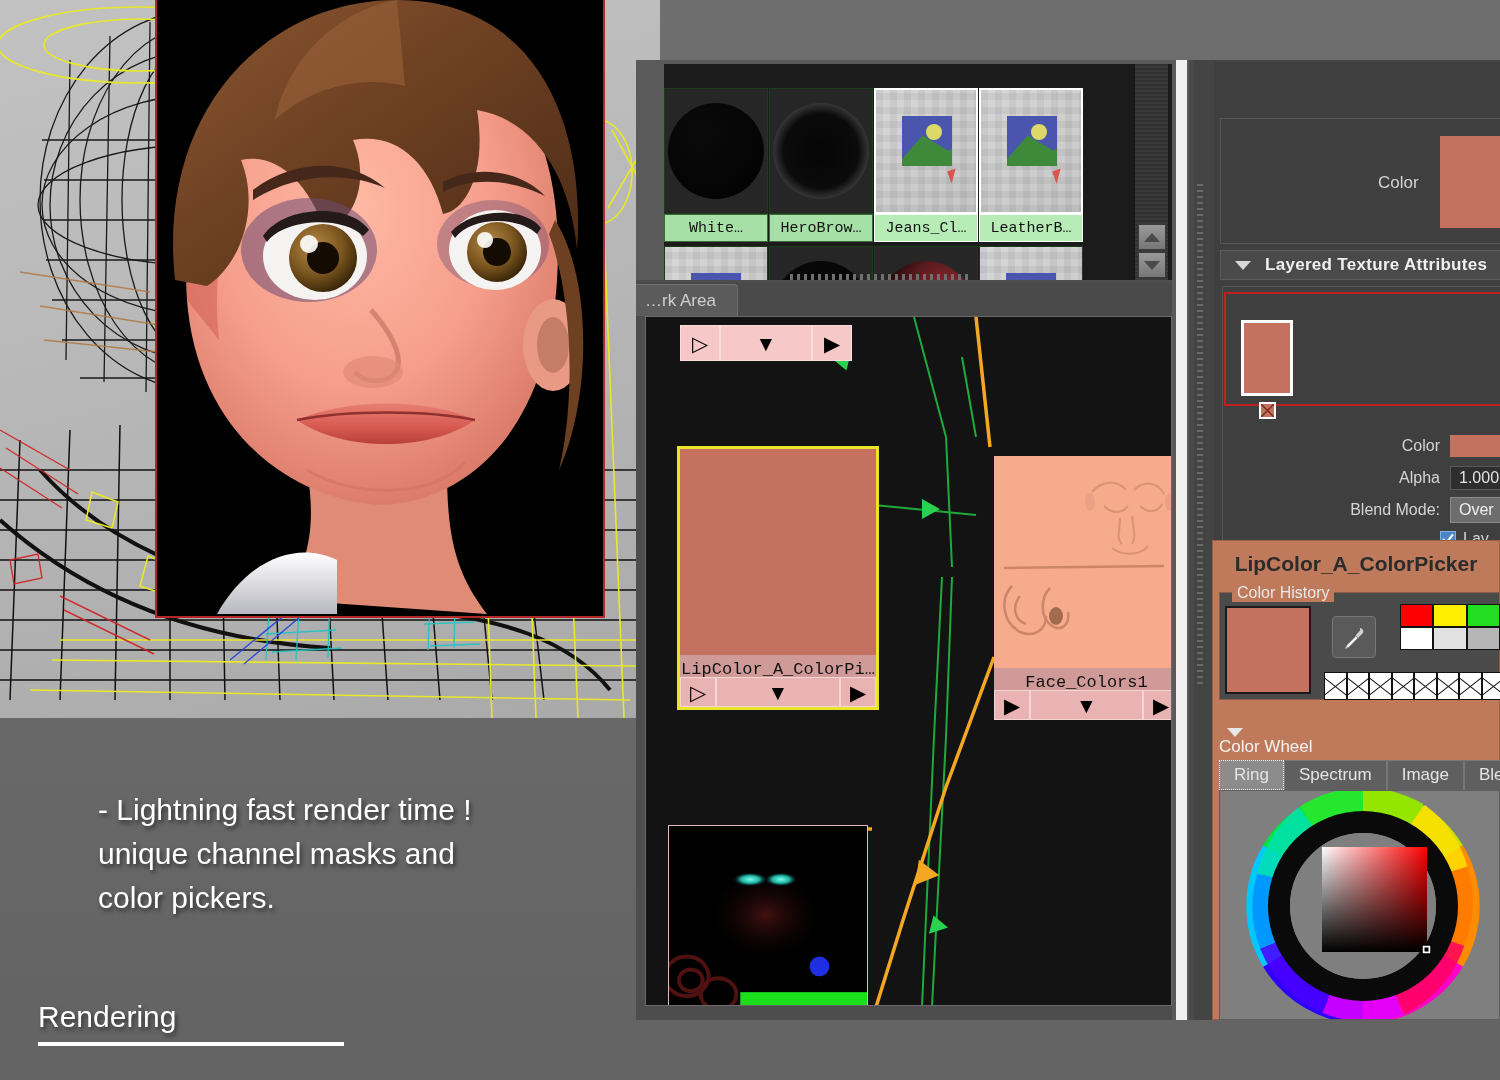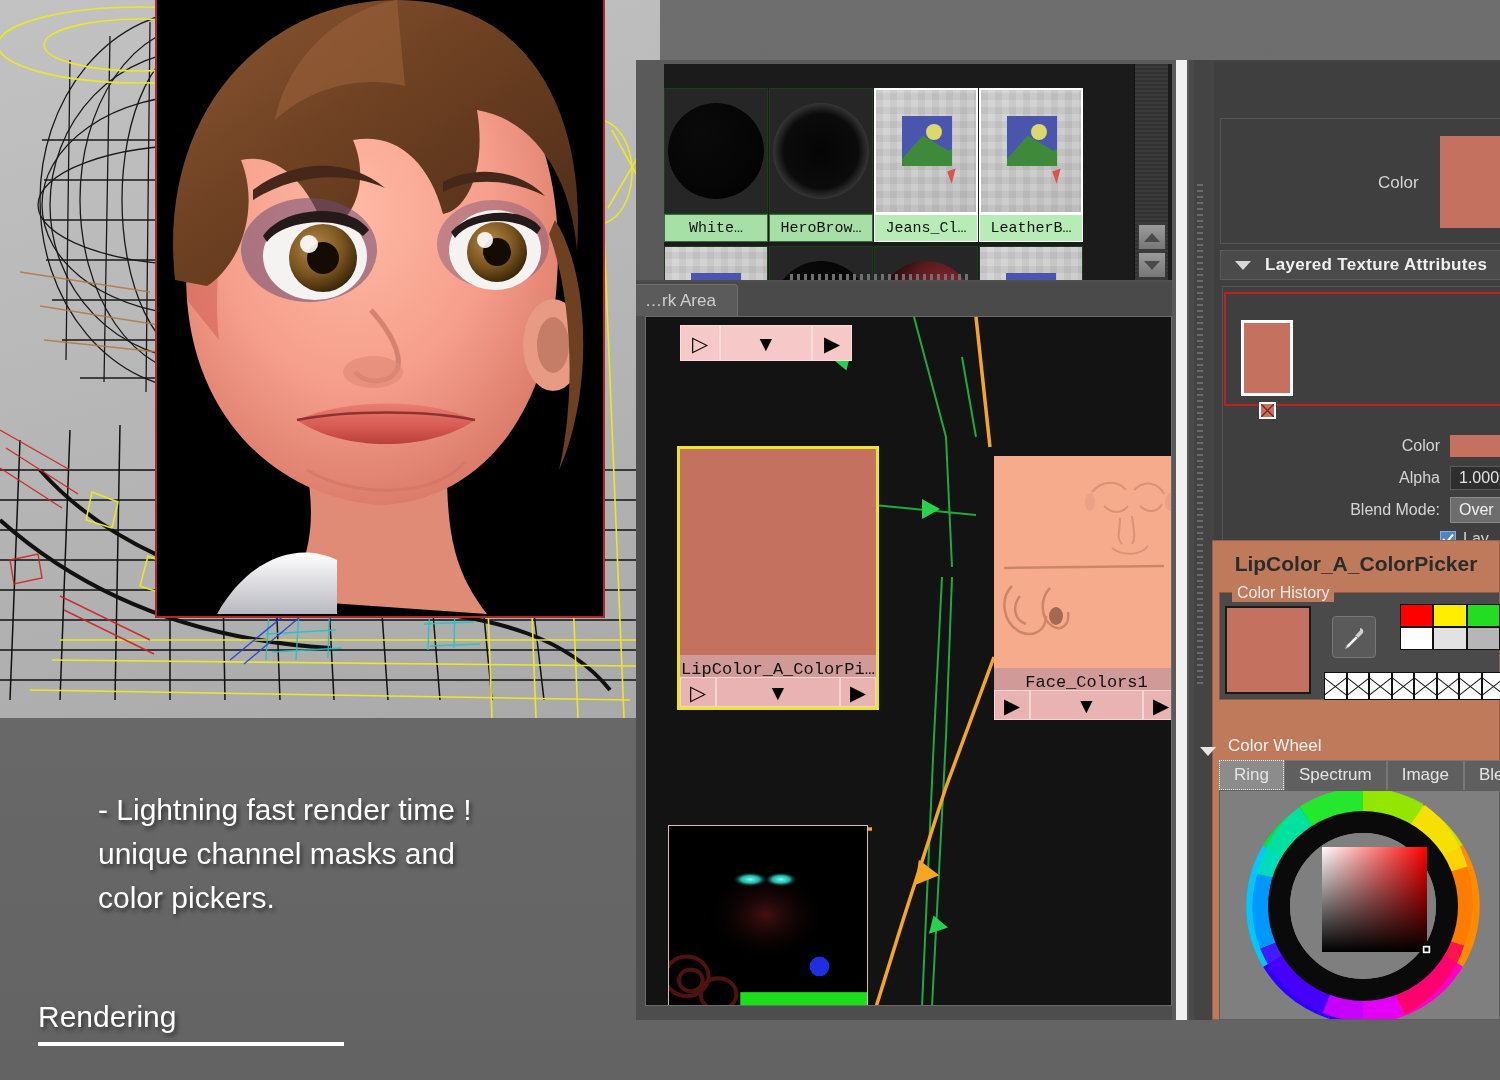--- a/index.html
+++ b/index.html
@@ -262,21 +262,21 @@
   #cp-palette { left:1400px; top:604px; width:100px; height:46px; display:flex; flex-wrap:wrap; }
   #cp-palette .ps { width:33.33%; height:50%; border:1px solid #111; }
   #cp-empty { left:1324px; top:672px; width:180px; height:28px; display:flex; }
   #cp-empty .es { flex:1; height:100%; background:#fff; border:1px solid #111; position:relative; overflow:hidden; }
   #cp-empty .es:before, #cp-empty .es:after {
     content:''; position:absolute; left:-4px; top:50%; width:140%; height:1px; background:#111;
   }
   #cp-empty .es:before { transform:rotate(38deg); }
   #cp-empty .es:after  { transform:rotate(-38deg); }
 
-  #cp-wheel-header { left:1192px; top:728px; width:281px; height:28px; display:flex; align-items:flex-end; }
+  #cp-wheel-header { left:1219px; top:728px; width:281px; height:28px; display:flex; align-items:flex-start;flex-direction:column; }
   #cp-wheel-header .caret { width:0;height:0;border-left:8px solid transparent;border-right:8px solid transparent;border-top:9px solid #e6e6e6; margin:0 12px 0 8px; }
   #cp-wheel-title { color:#f2f2f2; font-size:17px; }
 
   #cp-tabs { left:1219px; top:760px; width:281px; height:30px; display:flex; }
   #cp-tabs .tab {
     height:30px; line-height:28px; padding:0 14px;
     background:#5f5f5f; color:#e4e4e4; font-size:17px;
     border:1px solid #777; border-bottom:none; white-space:nowrap;
   }
   #cp-tabs .tab.active { background:#8c8c8c; border:1px dotted #f0f0f0; }

